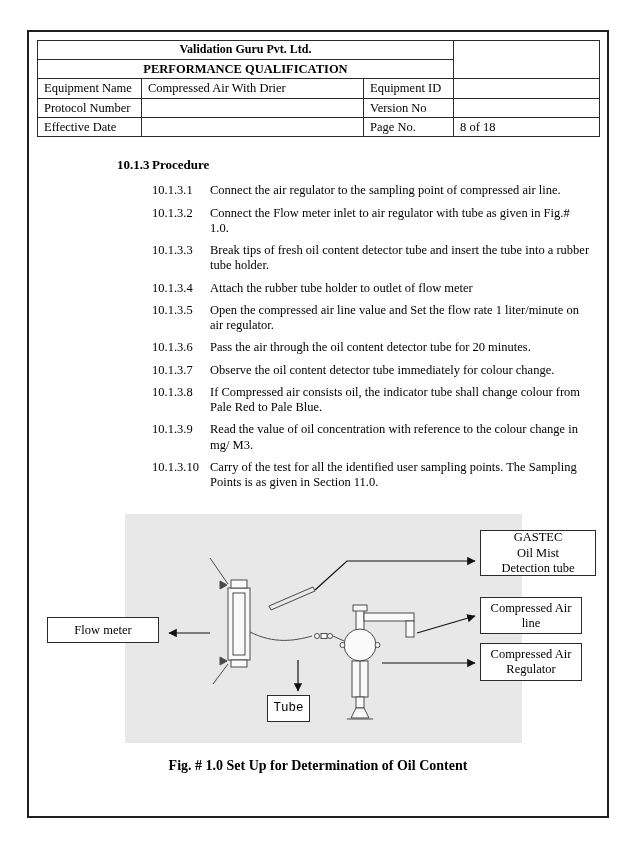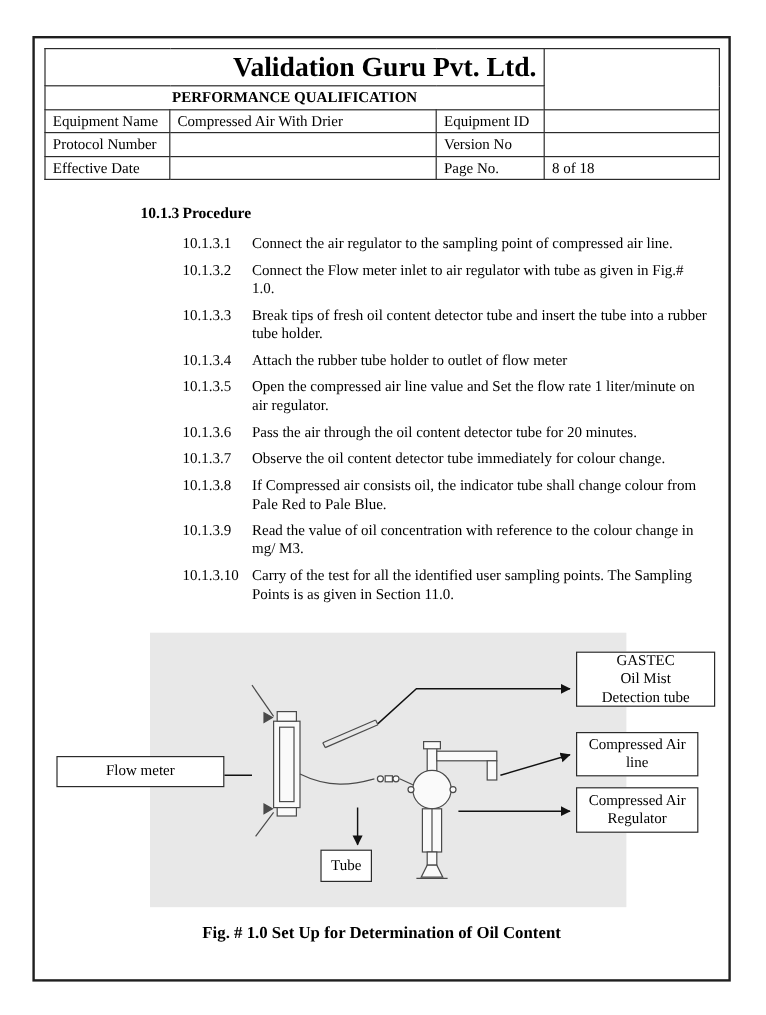--- a/index.html
+++ b/index.html
@@ -14,42 +14,42 @@
   }
   
   table.header-table {
     border-collapse:collapse; table-layout:fixed;
     margin:8px; width:562px; font-size:12.5px;
   }
   table.header-table td {
     border:1.5px solid #2b2b2b; padding:2px 6px; line-height:1.15;
     overflow:hidden; vertical-align:middle;
   }
-  td.company-cell { font-size:23px; font-weight:bold; text-align:right; padding:3px 6px; }
+  td.company-cell { font-size:12px; font-weight:bold; text-align:center; padding:3px 6px; }
   td.doc-title-cell { font-size:12.5px; font-weight:bold; text-align:center; padding:1px 6px;font-family:Liberation Serif, serif; }
   
   .section-heading { margin:20px 18px 10px 88px; font-size:13px; font-weight:bold; }
   .section-heading .sec-num { display:inline-block; width:35px; }
   .steps { margin:0 17px 0 123px; font-size:12.5px; }
   .step { display:flex; margin-bottom:7px; line-height:1.22; }
   .step-num { width:58px; flex-shrink:0; }
   .step-text { flex:1; white-space:pre-line;font-family:Liberation Serif, serif; }
   
   .figure-area { position:relative; height:230px; margin-top:24px; }
   .figure-svg { position:absolute; left:0; top:0; }
   .lbl {
     position:absolute; background:#ffffff; border:1.4px solid #2b2b2b;
     box-sizing:border-box; display:flex; align-items:center; justify-content:center;
     text-align:center; white-space:pre-line; font-size:12.5px; line-height:1.22;
   }
   .lbl-gastec    { left:451px; top:16px;  width:116px; height:46px; }
   .lbl-airline   { left:451px; top:83px;  width:102px; height:37px; }
   .lbl-regulator { left:451px; top:129px; width:102px; height:38px; }
-  .lbl-flowmeter { left:18px;  top:103px; width:140px; height:26px; }
-  .lbl-tube      { left:238px; top:181px; width:43px;  height:27px; }
+  .lbl-flowmeter { left:18px;  top:103px; width:112px; height:26px; }
+  .lbl-tube      { left:238px; top:181px; width:43px;  height:27px;font-family:Liberation Mono, monospace; }
   .figure-caption { text-align:center; font-weight:bold; font-size:14px; margin-top:14px; }
 </style>
 </head>
 <body>
 
 <div class="page-border">
 
   <table class="header-table">
     <colgroup>
       <col style="width:104px">

